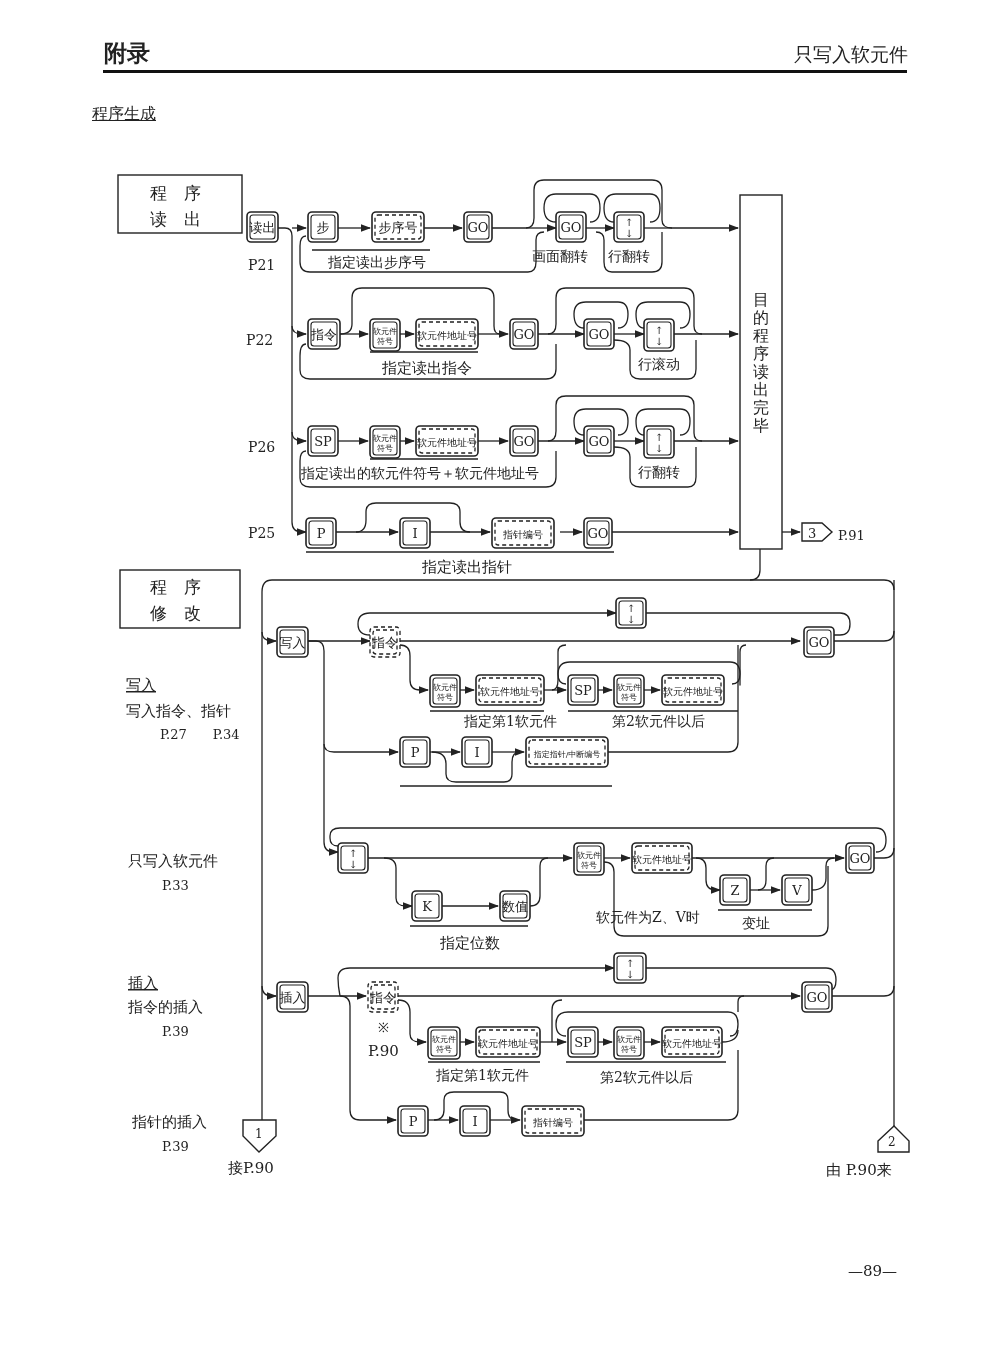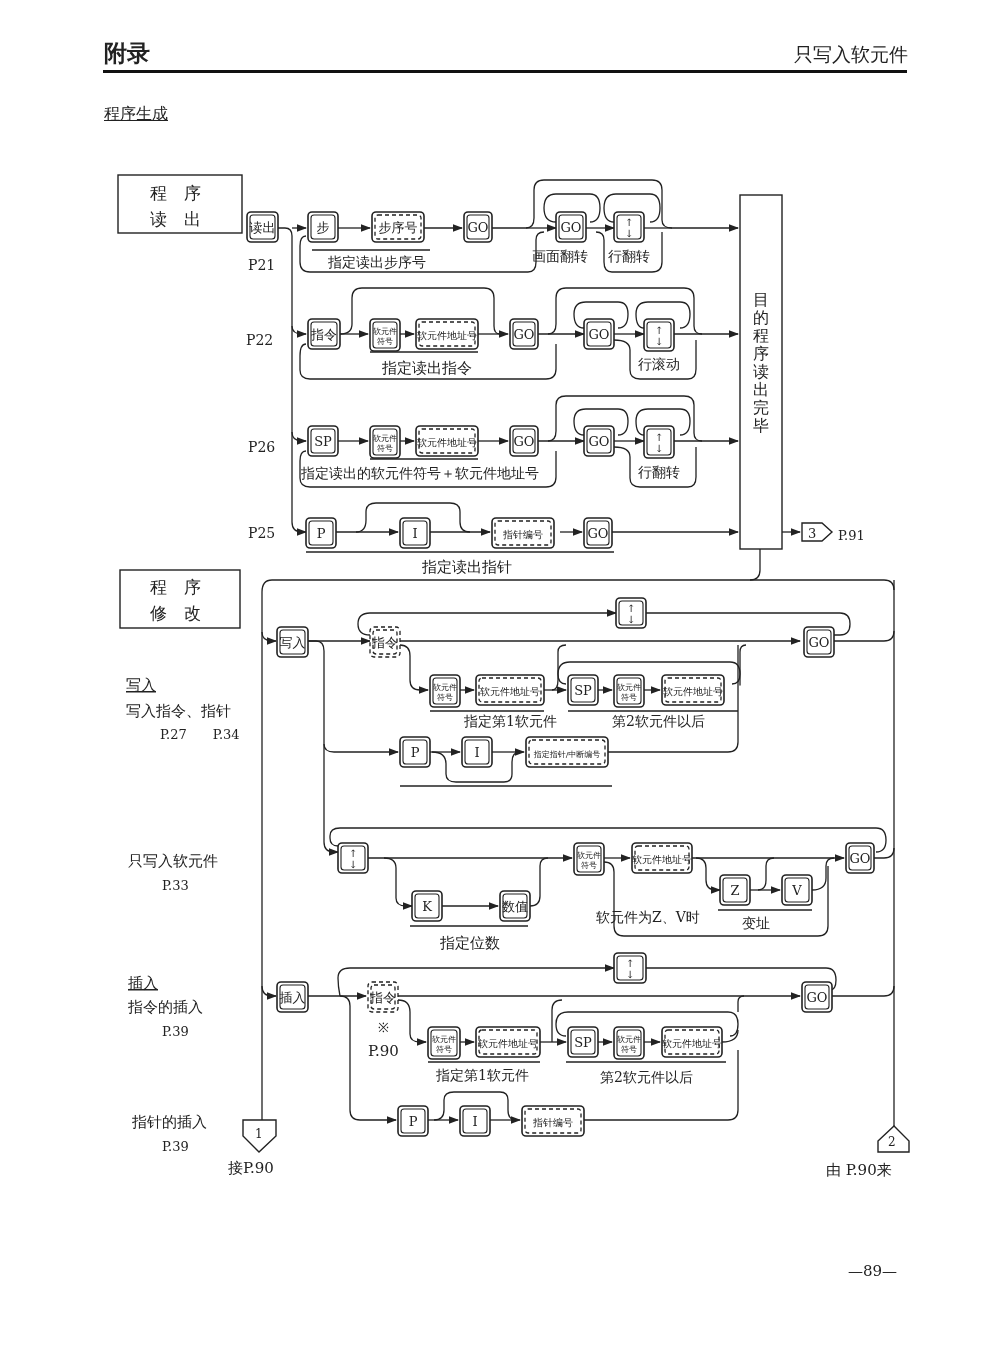--- a/index.html
+++ b/index.html
@@ -1,21 +1,21 @@
 <!DOCTYPE html>
 <html><head>
 <meta charset="utf-8">
 <style>
   html, body { margin: 0; padding: 0; background: #ffffff; }
   body { width: 992px; height: 1346px; position: relative; overflow: hidden;
          font-family: "DejaVu Serif", "Liberation Serif", serif; color: #222; }
   .hdr-left { position: absolute; left: 104px; top: 38px; font-size: 23px; font-weight: bold; }
   .hdr-right { position: absolute; right: 84px; top: 42px; font-size: 19px; }
   .hdr-rule { position: absolute; left: 103px; top: 70px; width: 804px; height: 3px; background: #111; }
-  .section-title { position: absolute; left: 104px; top: 104px; font-size: 16px; text-decoration: underline; }
+  .section-title { position: absolute; left: 92px; top: 104px; font-size: 16px; text-decoration: underline; }
   .page-num { position: absolute; left: 848px; top: 1262px; font-size: 15px; text-align: center; }
   svg { position: absolute; left: 0; top: 0; }
   svg text { font-family: "DejaVu Serif", "Liberation Serif", serif; fill: #222; }
   .ln { stroke: #222; stroke-width: 1.3; fill: none; }
   .key-outer { fill: #fff; stroke: #222; stroke-width: 1.6; }
   .key-inner { fill: #fff; stroke: #222; stroke-width: 1.1; }
   .key-dash { fill: #fff; stroke: #222; stroke-width: 1.3; stroke-dasharray: 4 3; }
   .box { fill: #fff; stroke: #222; stroke-width: 1.4; }
 </style>
 </head>

